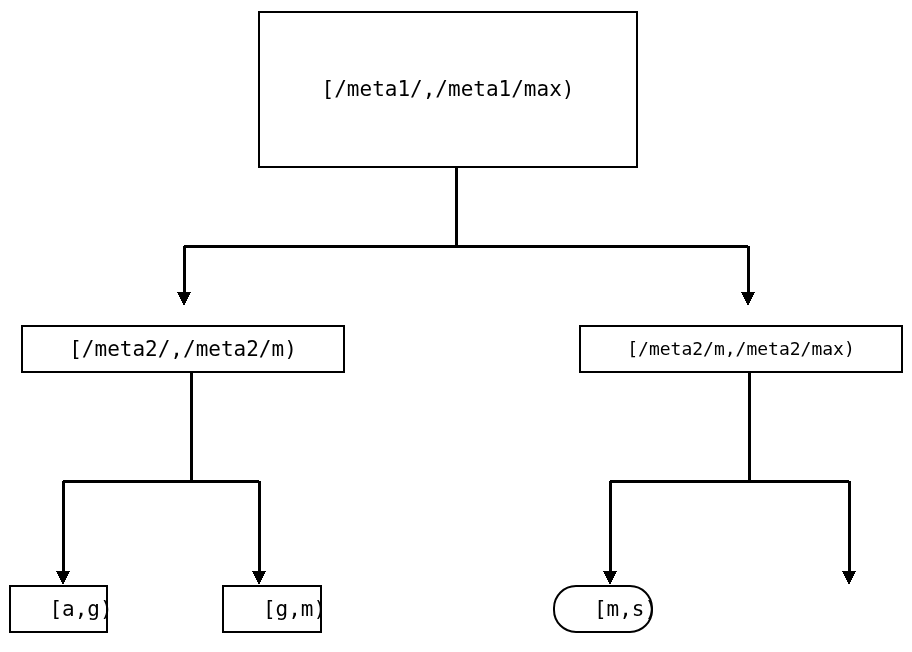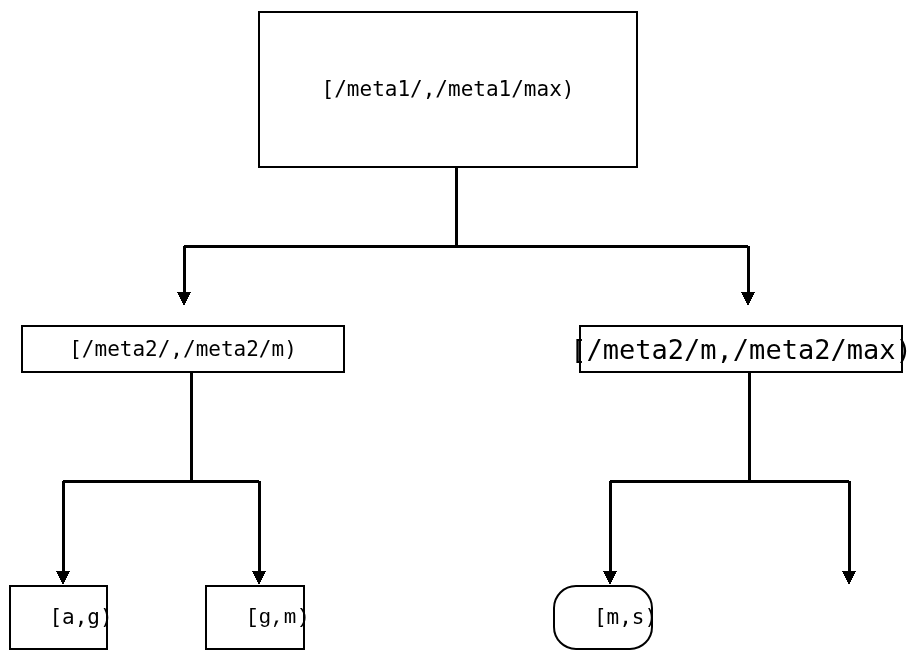--- a/index.html
+++ b/index.html
@@ -52,30 +52,30 @@
     width: 324px;
     height: 48px;
     font-size: 21px;
     align-items: center;
   }
   .mid-right {
     left: 579px;
     top: 325px;
     width: 324px;
     height: 48px;
-    font-size: 27px;
+    font-size: 18px;
   }
   .leaf {
-    height: 65px;
+    height: 48px;
     font-size: 21px;
     top: 585px;
     padding-left: 45px;
   }
   .leaf-1 { left: 9px;   width: 99px; }
-  .leaf-2 { left: 205px; width: 100px; font-family: Liberation Mono, monospace; }
+  .leaf-2 { left: 222px; width: 100px; }
   .leaf-3 { left: 553px; width: 100px; border-radius: 23px; }
   .leaf-4 { left: 778px; width: 120px; }
 </style>
 </head>
 <body>
 
 <div id="canvas">
 
   <svg id="edges" viewBox="0 0 912 652" width="912" height="652">
     <g stroke="#000000" stroke-width="3" fill="none" shape-rendering="crispEdges">

